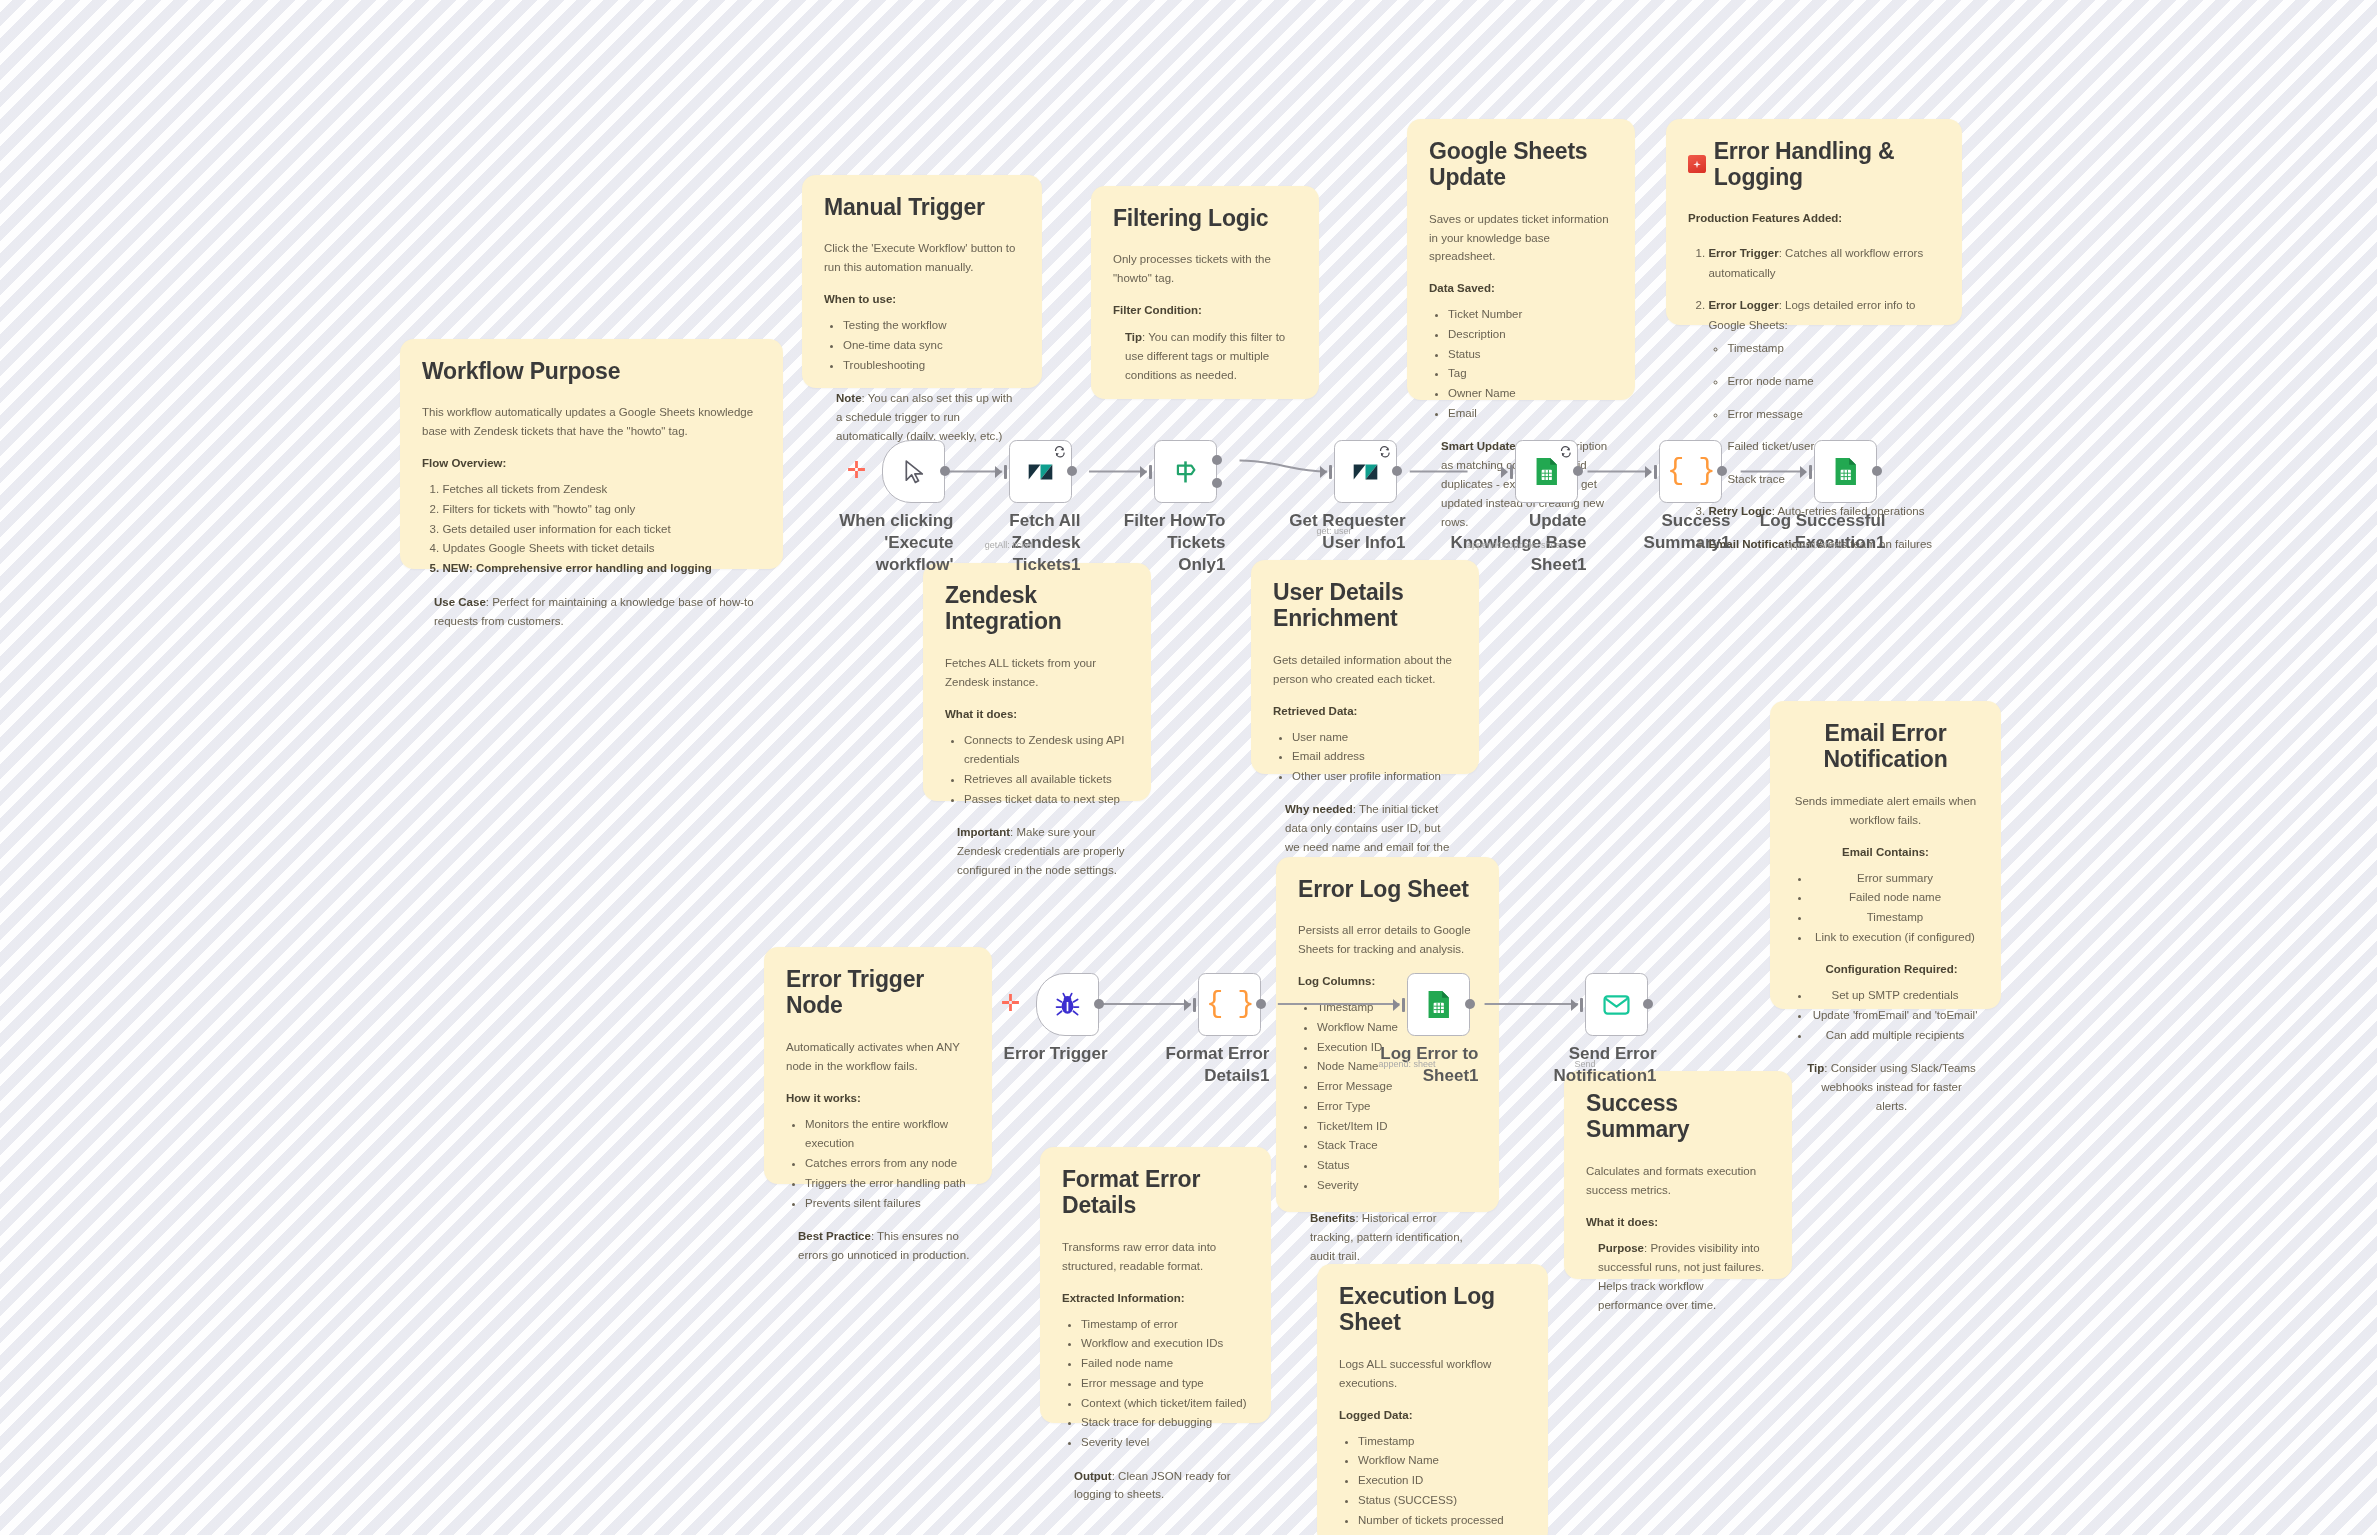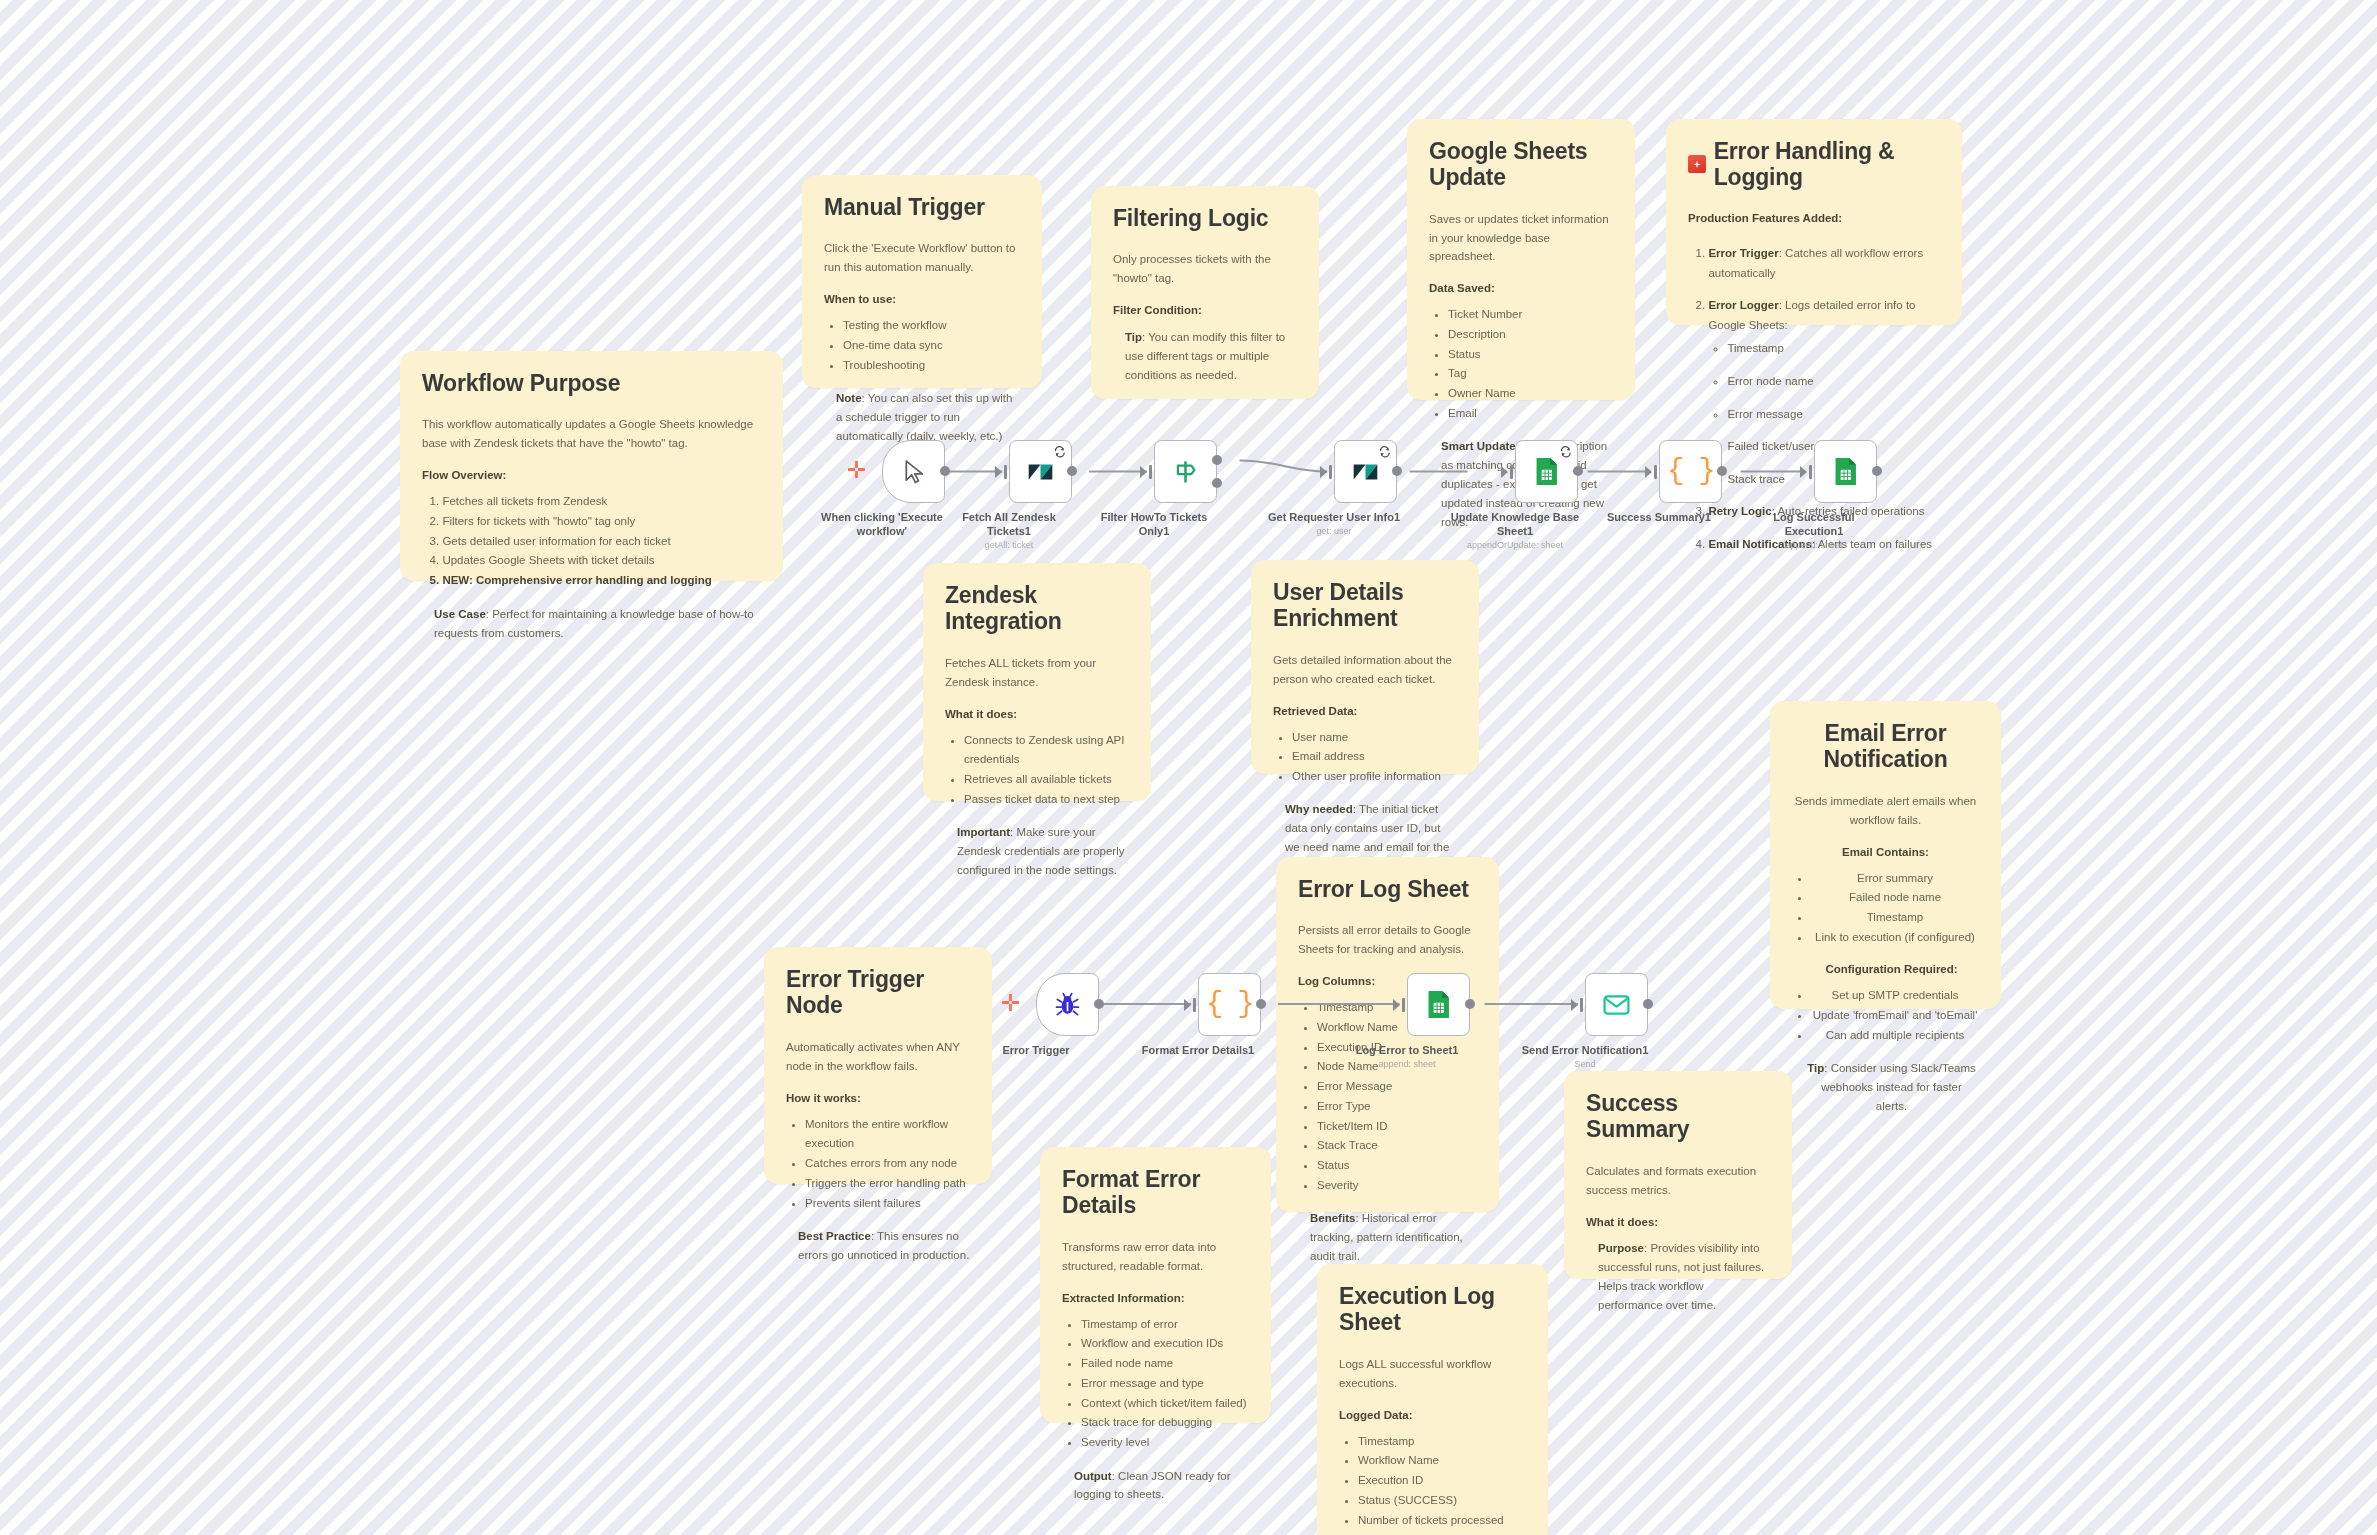--- a/index.html
+++ b/index.html
@@ -60,22 +60,22 @@
     display:flex;align-items:center;justify-content:center;
     box-sizing:border-box;
   }
   .node.trigger .box{
     border-radius:7.7px 7.7px 7.7px 29px/7.7px 7.7px 7.7px 29px;
     border-top-left-radius:29px;
     border-bottom-left-radius:29px;
   }
   .node .caption{
     position:absolute;top:70px;left:50%;transform:translateX(-50%);
-    width:143px;text-align:center;
-    font-size:11px;font-weight:bold;color:#5a5a5a;line-height:1.28;
+    width:143px;text-align:right;
+    font-size:17px;font-weight:bold;color:#5a5a5a;line-height:1.28;
     white-space:pre-line;
   }
   .node .subcaption{
     position:absolute;left:50%;transform:translateX(-50%);
     width:143px;text-align:center;
     font-size:9px;color:#a9a9a9;
   }
   .dot{
     position:absolute;width:10.2px;height:10.2px;border-radius:50%;
     background:#8a8a92;
@@ -88,21 +88,21 @@
   .in-bar{position:absolute;width:3.4px;height:13.6px;background:#8a8a92;border-radius:0.9px;}
   .plus{
     position:absolute;color:#ff6d5a;font-size:23px;line-height:1;font-weight:400;
     font-family:"DejaVu Sans",sans-serif;
   }
   svg.wire-svg{position:absolute;overflow:visible;}
 </style>
 </head>
 <body>
 
-<div class="note" style="left:400px;top:351px;width:383px;height:230px;">
+<div class="note" style="left:400px;top:339px;width:383px;height:230px;">
   <h2>Workflow Purpose</h2>
   <p>This workflow automatically updates a Google Sheets knowledge base with Zendesk tickets that have the "howto" tag.</p>
   <div class="lbl">Flow Overview:</div>
   <ol>
     <li>Fetches all tickets from Zendesk</li>
     <li>Filters for tickets with "howto" tag only</li>
     <li>Gets detailed user information for each ticket</li>
     <li>Updates Google Sheets with ticket details</li>
     <li style="font-weight:bold;color:#4a4434;"><b>NEW</b><span>: Comprehensive error handling and logging</span></li>
   </ol>

